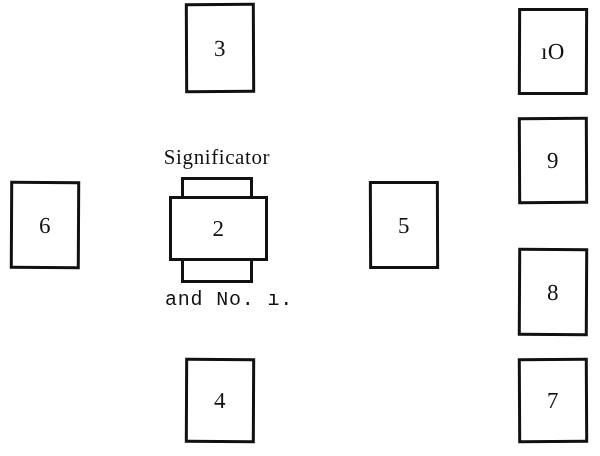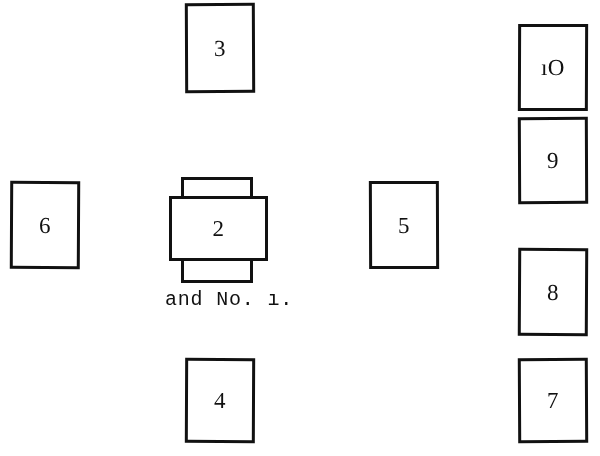--- a/index.html
+++ b/index.html
@@ -77,36 +77,37 @@
 </style>
 </head>
 <body>
 
 <div id="canvas" style="background: rgb(255, 255, 255);">
 
   <div class="card p3" style="left: 185px; top: 3px; width: 70px; height: 90px; border-color: rgb(17, 17, 17);">
     <span class="card-num" style="color: rgb(17, 17, 17);">3</span>
   </div>
 
-  <div class="card p10" style="left: 518px; top: 24px; width: 70px; height: 87px; border-color: rgb(17, 17, 17);">
+  <div class="card p10" style="left: 518px; top: 8px; width: 70px; height: 87px; border-color: rgb(17, 17, 17);">
     <span class="card-num" style="color: rgb(17, 17, 17);">ıO</span>
   </div>
 
   <div class="card p9" style="left: 518px; top: 117px; width: 70px; height: 87px; border-color: rgb(17, 17, 17);">
     <span class="card-num" style="color: rgb(17, 17, 17);">9</span>
   </div>
 
   <div class="card p6" style="left: 10px; top: 181px; width: 70px; height: 88px; border-color: rgb(17, 17, 17);">
     <span class="card-num" style="color: rgb(17, 17, 17);">6</span>
   </div>
 
   <div class="card p5" style="left: 369px; top: 181px; width: 70px; height: 88px; border-color: rgb(17, 17, 17);">
     <span class="card-num" style="color: rgb(17, 17, 17);">5</span>
   </div>
 
+  <div class="label" id="label-significator" style="left: 0px; top: 145px; width: 434px; text-align: center; color: rgb(17, 17, 17);">Significator</div>
 
   <div class="card significator" style="left: 181px; top: 177px; width: 72px; height: 106px; border-color: rgb(17, 17, 17);">
     <span class="card-num" style="color: rgb(17, 17, 17);"></span>
   </div>
 
   <div class="card crossing" style="left: 169px; top: 196px; width: 99px; height: 65px; border-color: rgb(17, 17, 17);">
     <span class="card-num" style="color: rgb(17, 17, 17);">2</span>
   </div>
 
   <div class="label" id="label-andno1" style="left: 0px; top: 288px; width: 458px; text-align: center; color: rgb(17, 17, 17);">and No. ı.</div>

